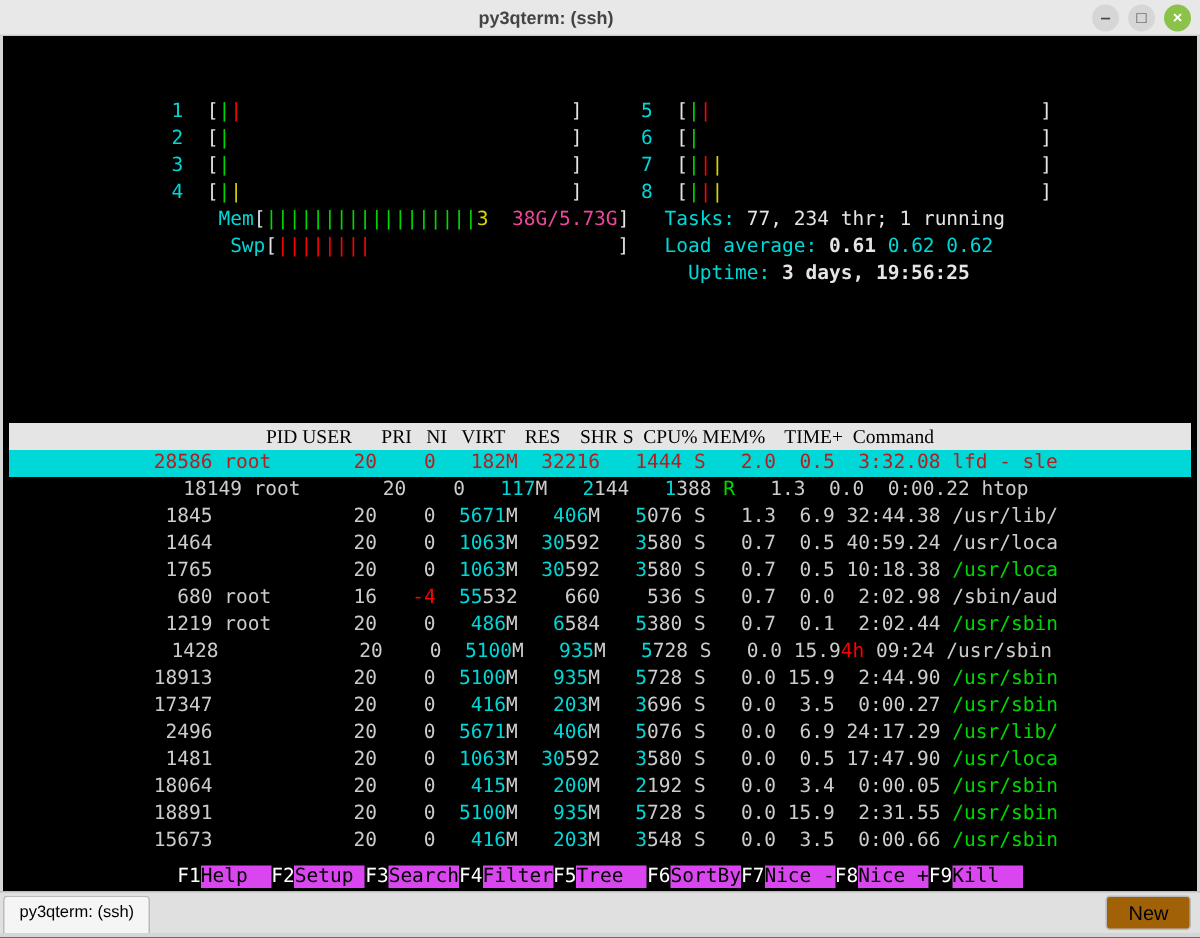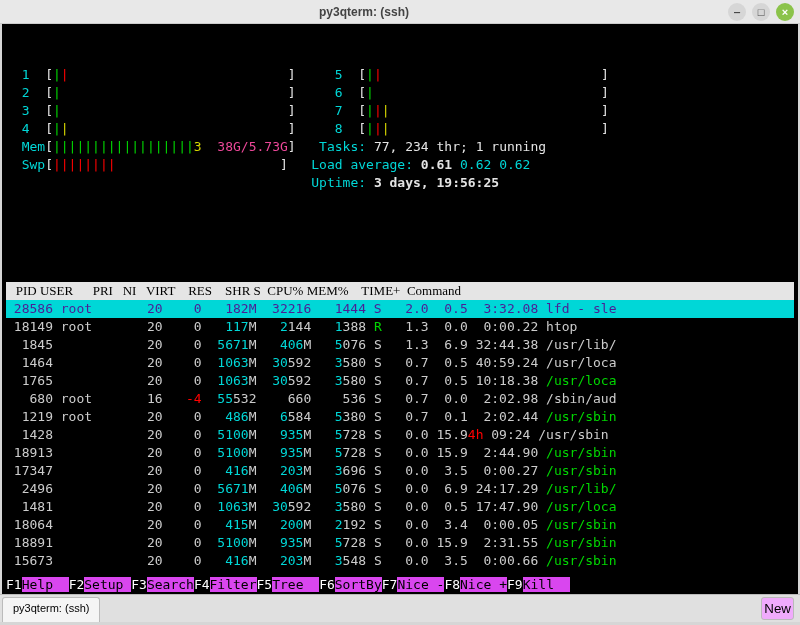--- a/index.html
+++ b/index.html
@@ -35,37 +35,38 @@
     background: #000;
     color: #ccc;
     width: 796px;
     height: 570px;
     margin: 0 2px;
     padding: 6px 4px 0 4px;
     line-height: 18px;
     white-space: pre;
     position: relative;
     overflow: hidden;
+    text-align: center;
   }
   .cyan { color: #00d7d7; }
   .green { color: #00d700; }
   .yellow { color: #d7d700; }
   .red { color: #ff0000; }
   .white { color: #e4e4e4; }
   .gray { color: #ec4899; }
   .bold { font-weight: bold; }
   .hdr-row {
     background: #e5e5e5;
     color: #000;
     font-weight: normal;
     font-family: Liberation Serif, serif;
   }
   .sel-row {
     background: #00d7d7;
-    color: #4c1d95;
+    color: #b91c1c;
   }
   .row { display: block; }
   .fnbar {
     position: absolute;
     bottom: 0;
     left: 4px;
     right: 4px;
   }
   .fnkey { color: #ffffff; }
   .fnlabel { background: #d946ef; color: #000; }
@@ -84,24 +85,24 @@
     border-bottom: none;
     padding: 4px 10px;
     margin: 2px 0 0 2px;
     border-radius: 3px 3px 0 0;
     cursor: pointer;
   }
   .newbtn {
     margin-left: auto;
     margin-right: 6px;
     align-self: center;
-    background: #f0abfc;
+    background: #a16207;
     border: 1px solid #bbb;
     border-radius: 3px;
-    padding: 3px 2px;
+    padding: 3px 14px;
     cursor: pointer;
   }
 </style>
 </head>
 <body>
 
 <div class="titlebar">
   <span class="title">py3qterm: (ssh)</span>
   <span class="wbtn min">‒</span>
   <span class="wbtn max">□</span>

